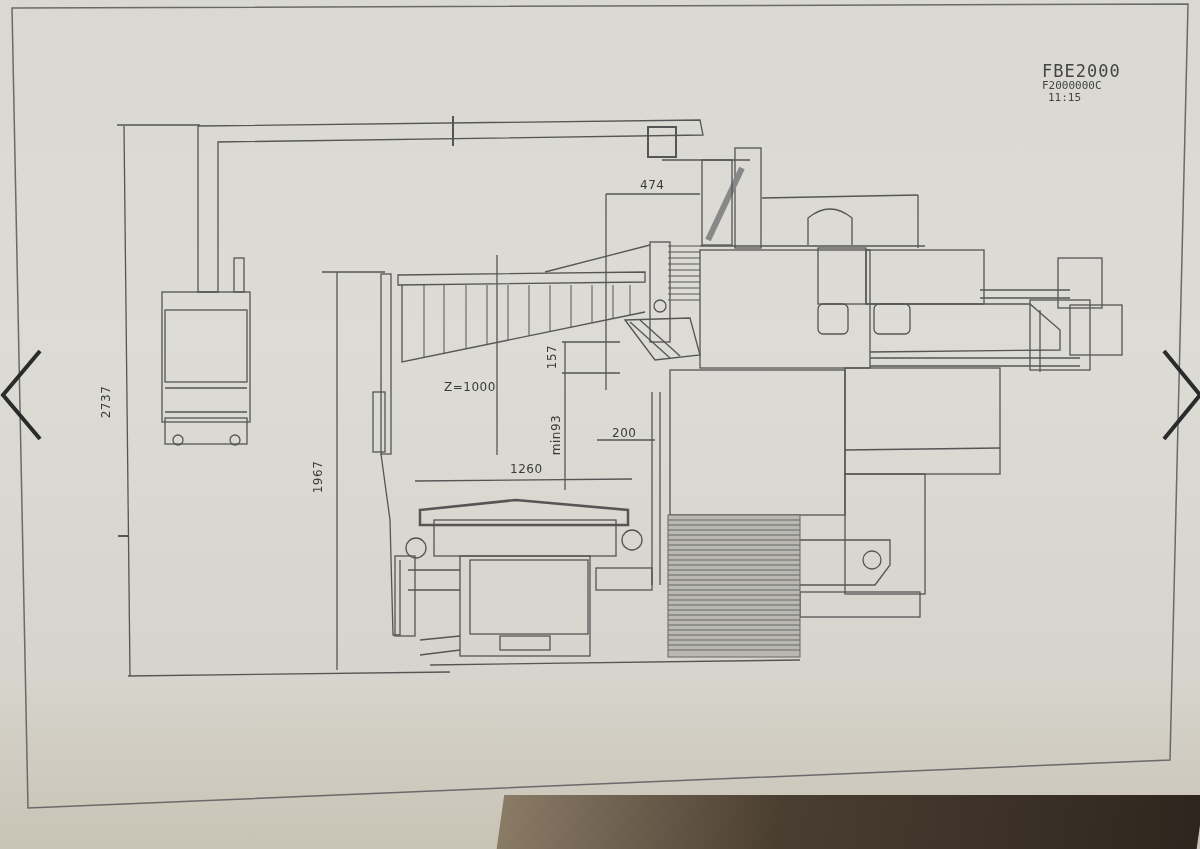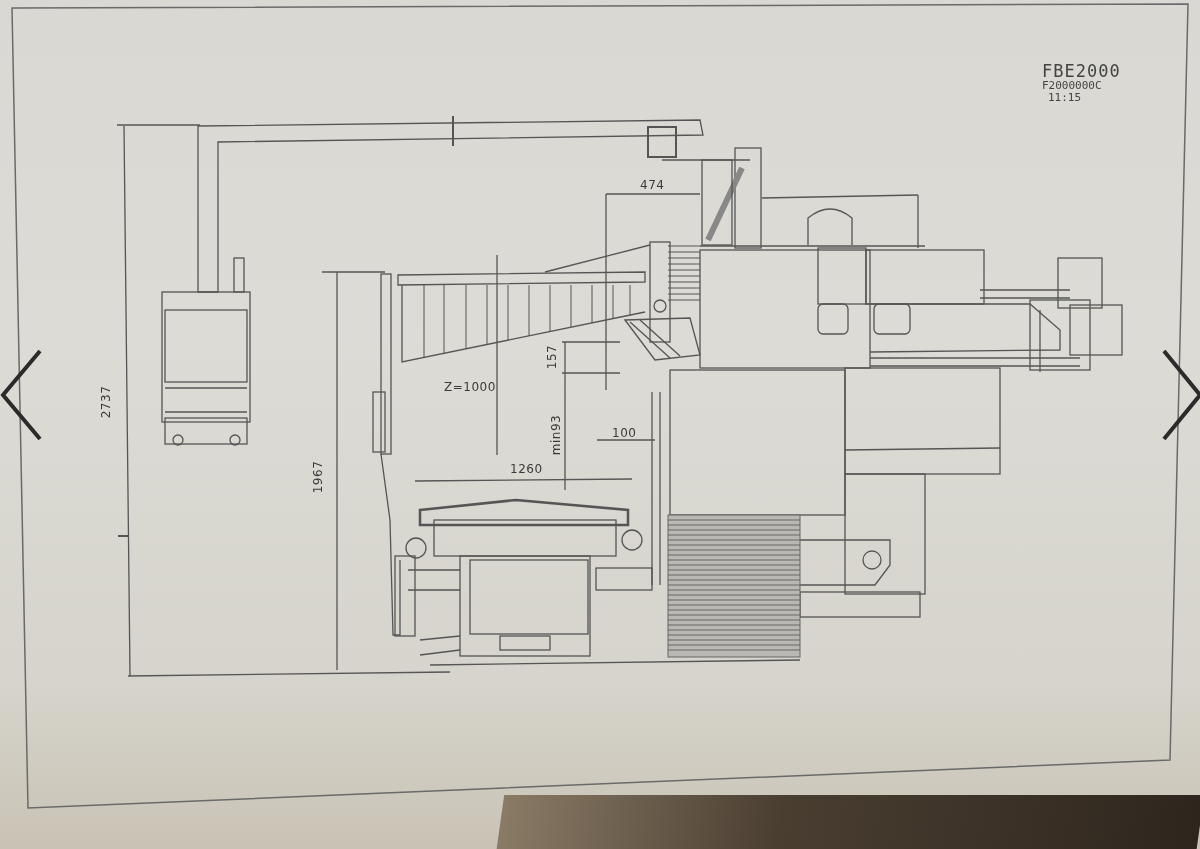--- a/index.html
+++ b/index.html
@@ -209,21 +209,21 @@
       </g>
     </svg>
 
     <div class="dim rot" style="left:90px; top:395px;">2737</div>
     <div class="dim rot" style="left:302px; top:470px;">1967</div>
     <div class="dim" style="left:444px; top:372px;margin-top:8px;">Z=1000</div>
     <div class="dim" style="left:510px; top:462px;">1260</div>
     <div class="dim" style="left:640px; top:178px;">474</div>
     <div class="dim rot" style="left:540px; top:350px;">157</div>
     <div class="dim rot" style="left:536px; top:428px;">min93</div>
-    <div class="dim" style="left:612px; top:426px;">100</div>
+    <div class="dim" style="left:612px; top:426px;">200</div>
 
     <div class="titleblock">
       <div class="tb-model">FBE2000</div>
       <div class="tb-code">F2000000C</div>
       <div class="tb-scale">11:15</div>
     </div>
   </div>
 
   <div class="nav-arrow nav-prev" title="Previous image">
     <svg width="44" height="100" viewBox="0 0 44 100">

